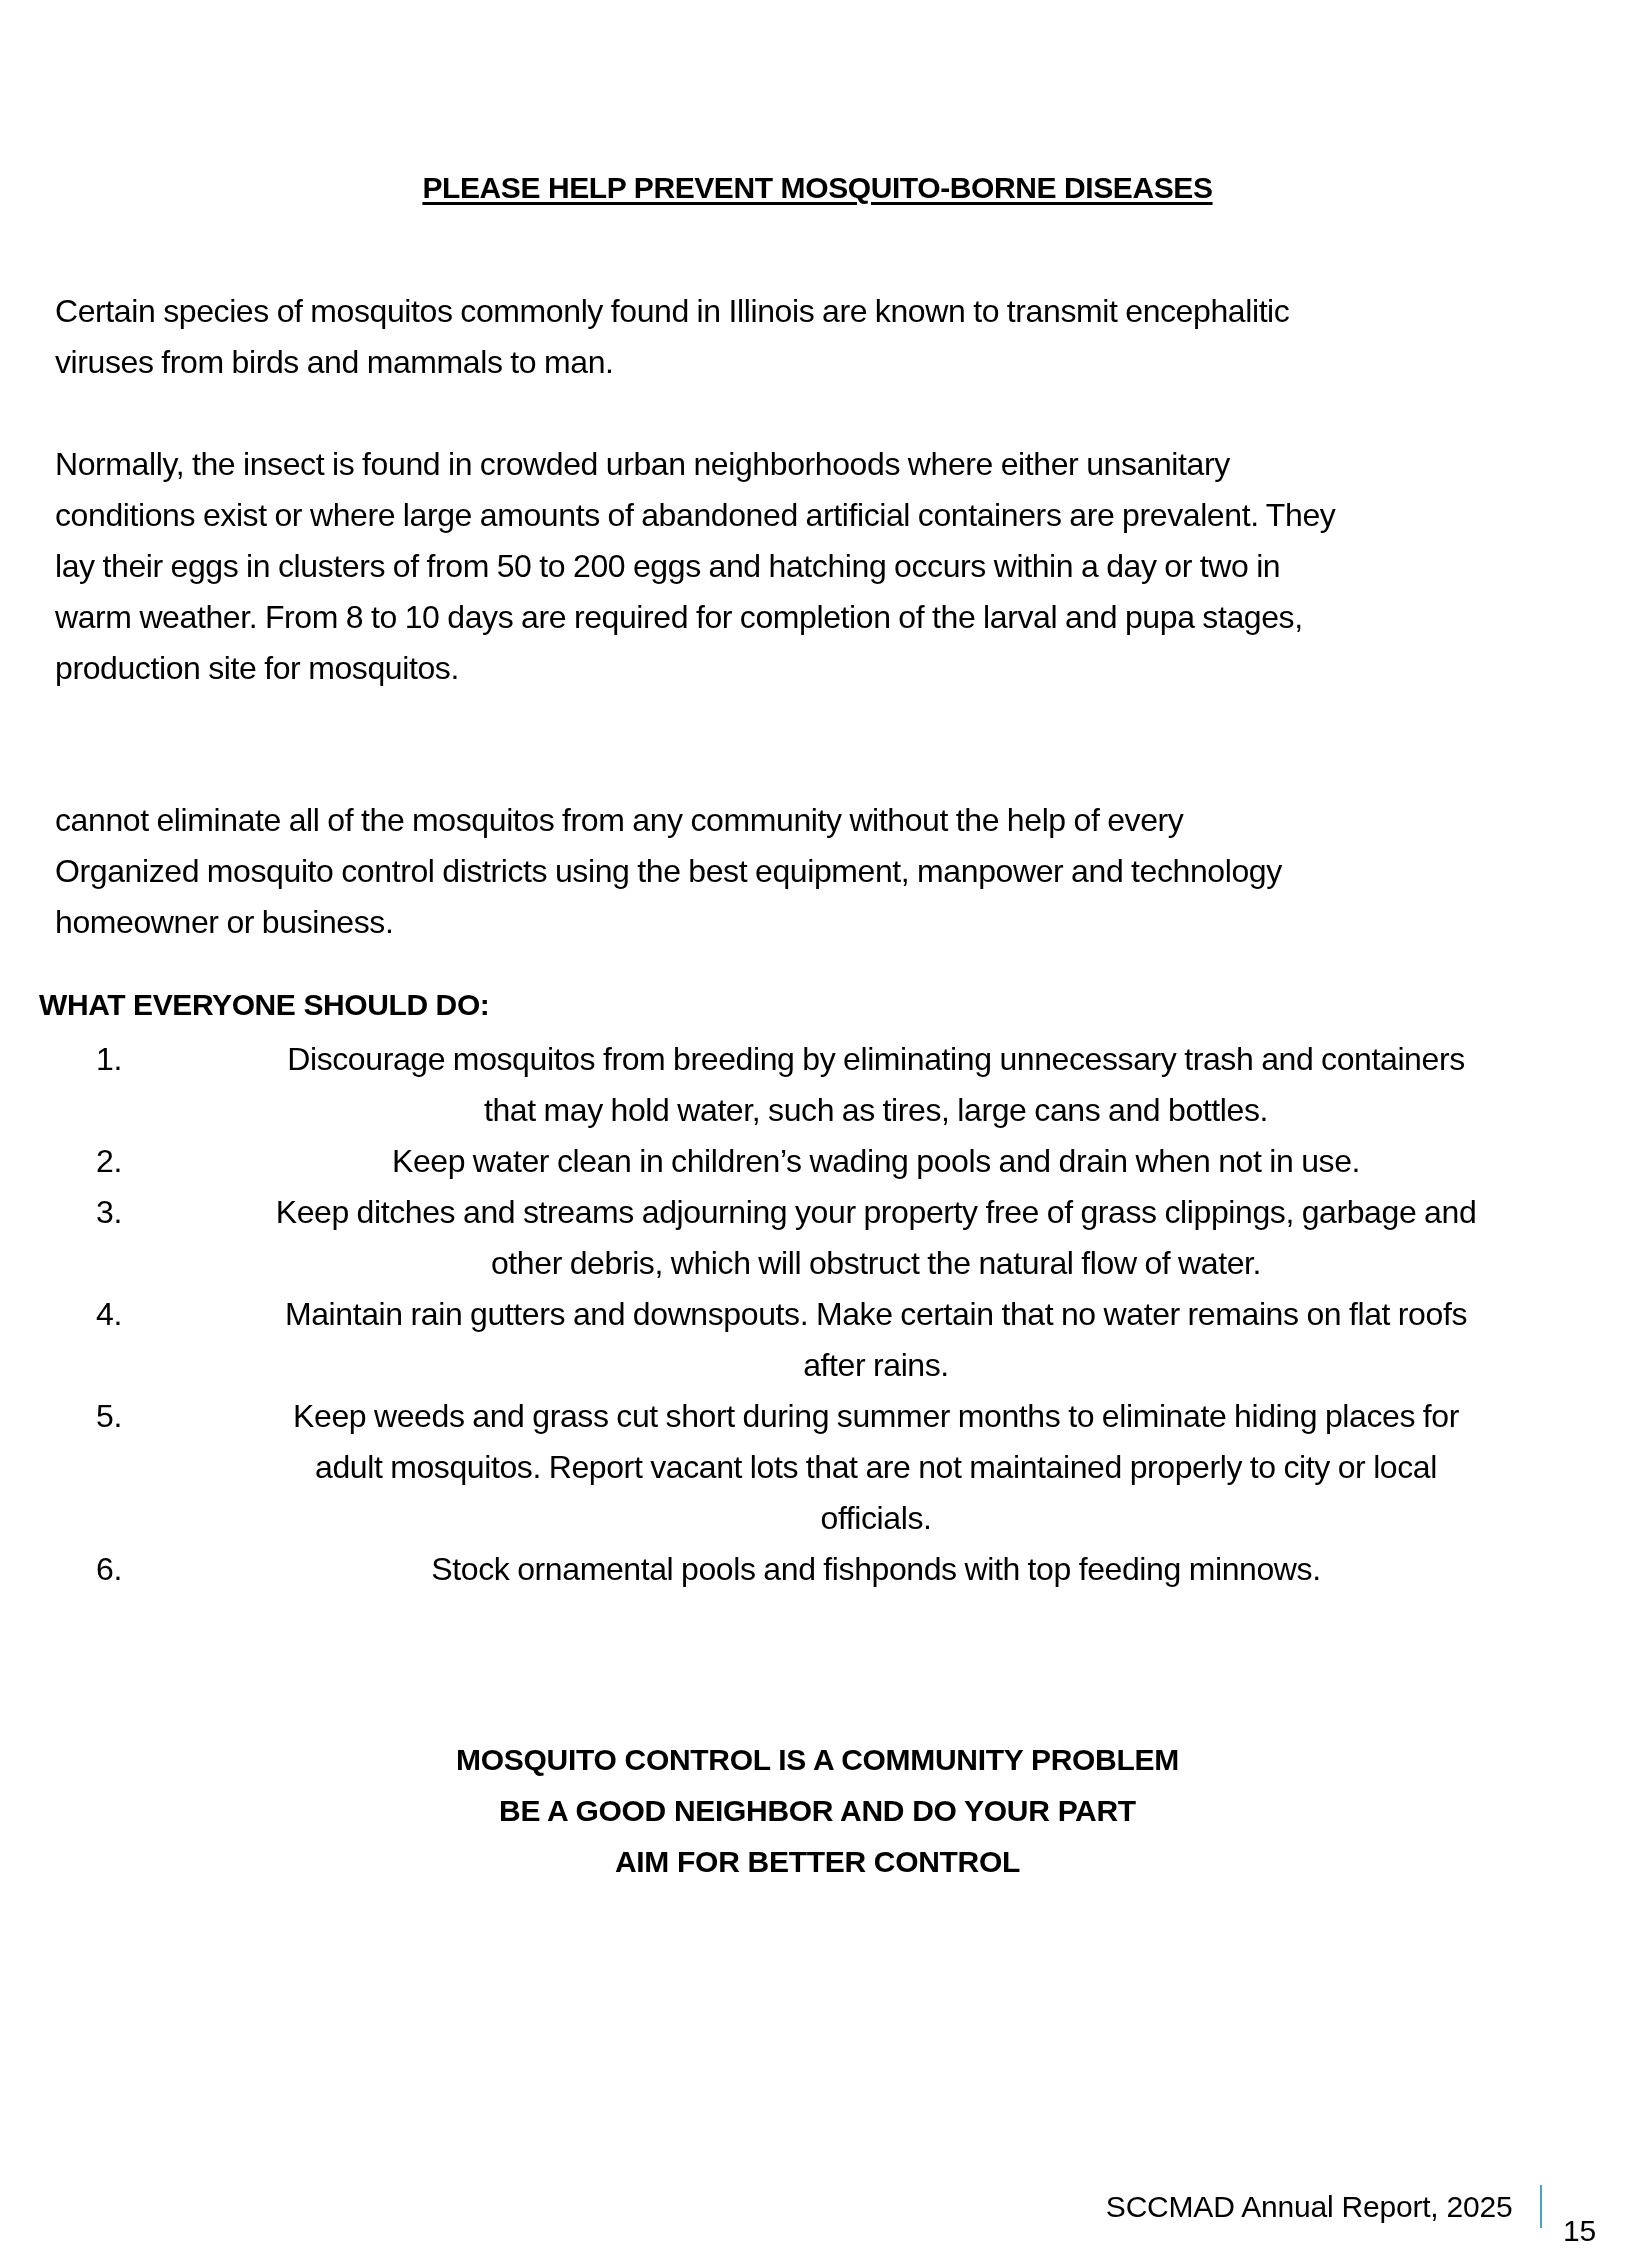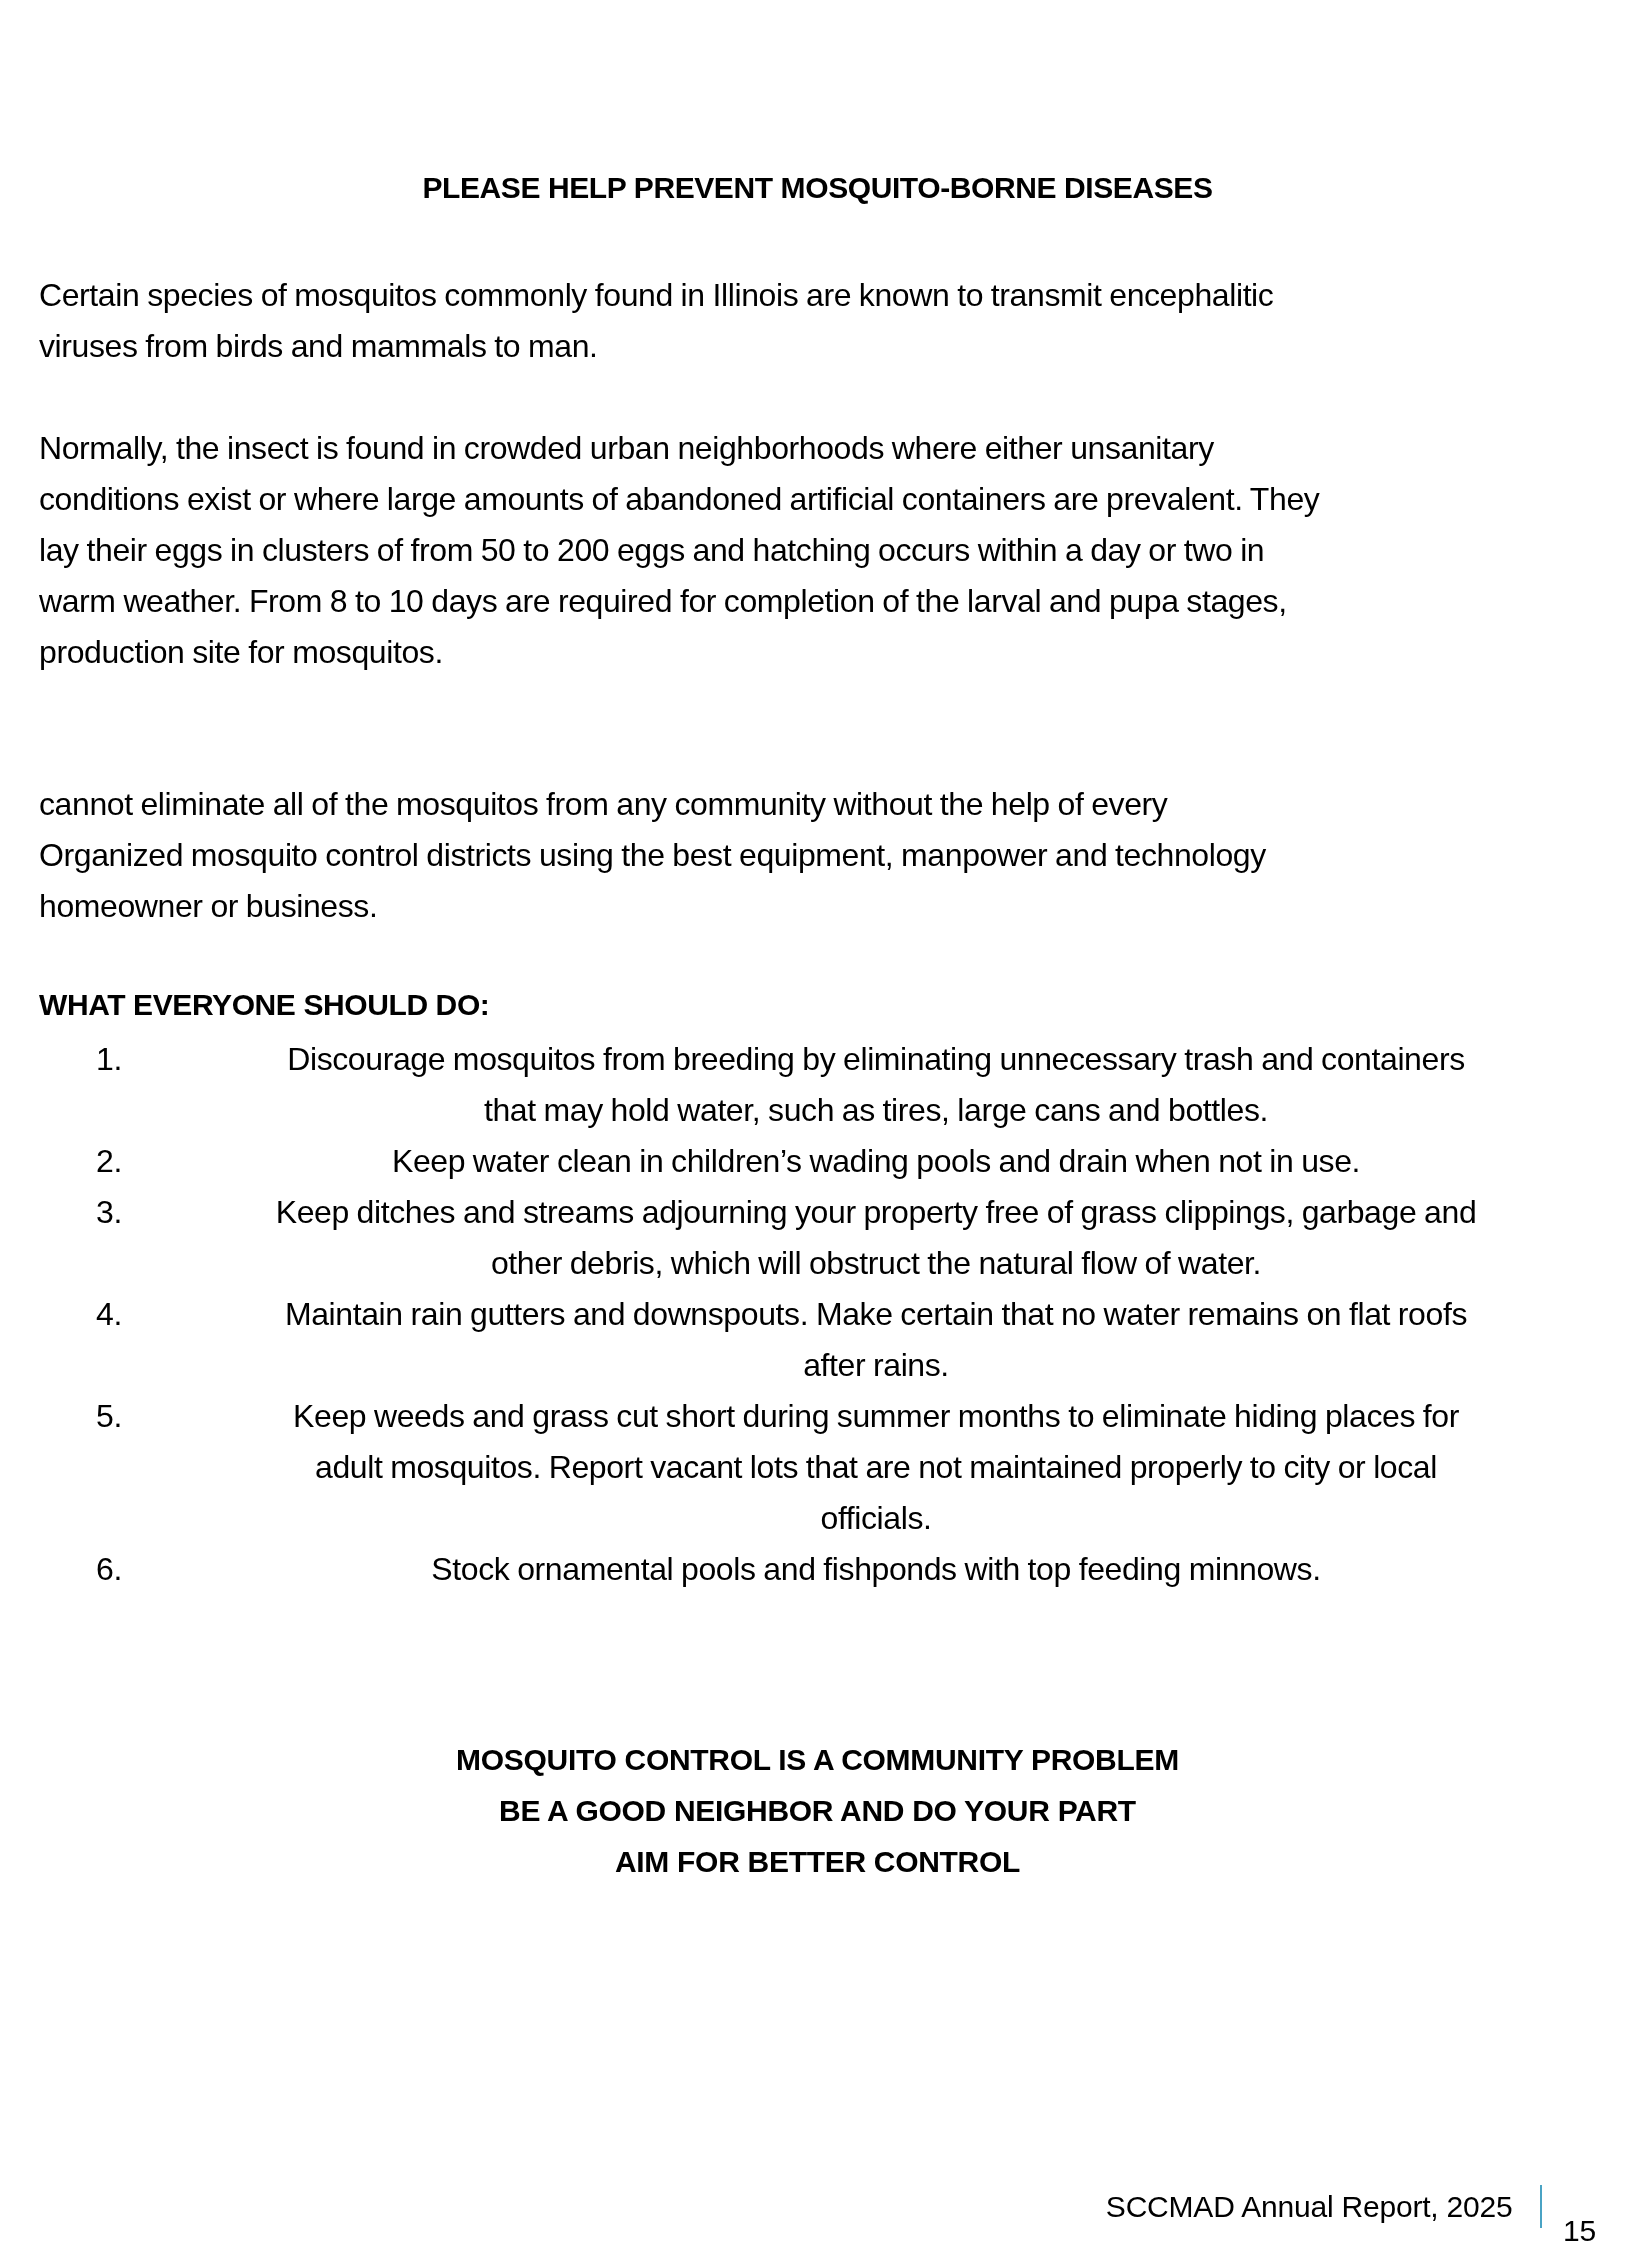--- a/index.html
+++ b/index.html
@@ -27,31 +27,32 @@
       left: 0;
       top: 166px;
       width: 1557px;
       text-align: center;
       font-weight: bold;
       font-size: 30px;
       line-height: 43px;
       letter-spacing: -0.4px;
     }
     .title span {
+      text-decoration: underline;
       text-decoration-thickness: 2.9px;
       text-underline-offset: 4.3px;
       margin-top: 36px;
     }
     .para {
       position: absolute;
       left: 0;
       width: 1557px;
       font-size: 32px;
       line-height: 51px;
-      margin: 0;
+      margin: 16px;
       letter-spacing: -0.4px;
       word-spacing: -0.7px;
     }
     .p1 { top: 270px; }
     .p2 { top: 423px; }
     .p3 { top: 779px; }
     .p1 span, .p2 span, .p3 span { display: block; white-space: nowrap; }
 
     .section-heading {
       position: absolute;

